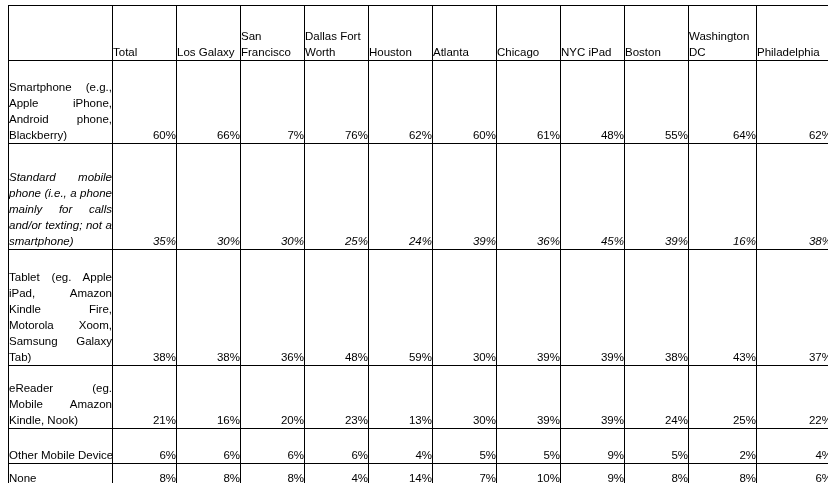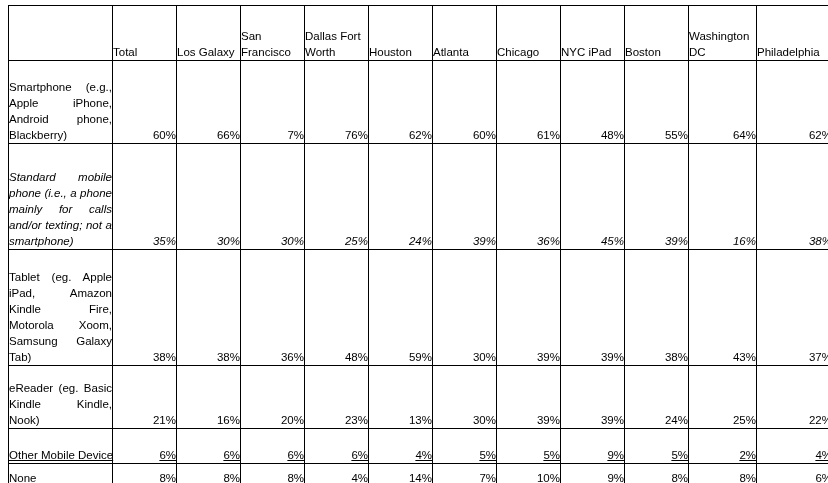--- a/index.html
+++ b/index.html
@@ -61,21 +61,21 @@
   
   col.c-label { width: 104px; }
   col.c-num   { width: 64px; }
   col.c-num-w { width: 68px; }
   col.c-num-p { width: 76px; }
 
   .r-smartphone td, .r-smartphone th { height: 82px; }
   .r-standard td { height: 105px; font-style: italic; }
   .r-tablet td { height: 115px; }
   .r-ereader td { height: 62px; }
-  .r-other td { height: 34px; text-decoration: underline; }
+  .r-other td { height: 34px; }
   .r-none td { height: 22px; }
   .nowrapcell { white-space: nowrap; }
 </style>
 </head>
 <body>
 
 <div id="sheet">
   <table class="grid">
     <colgroup>
       <col class="c-label">
@@ -144,21 +144,21 @@
         <td class="val">48%</td>
         <td class="val">59%</td>
         <td class="val">30%</td>
         <td class="val">39%</td>
         <td class="val">39%</td>
         <td class="val">38%</td>
         <td class="val">43%</td>
         <td class="val">37%</td>
       </tr>
       <tr class="r-ereader">
-        <td class="rowlabel">eReader (eg. Basic Kindle Kindle, Nook)</td>
+        <td class="rowlabel">eReader (eg. Mobile Amazon Kindle, Nook)</td>
         <td class="val">21%</td>
         <td class="val">16%</td>
         <td class="val">20%</td>
         <td class="val">23%</td>
         <td class="val">13%</td>
         <td class="val">30%</td>
         <td class="val">39%</td>
         <td class="val">39%</td>
         <td class="val">24%</td>
         <td class="val">25%</td>

